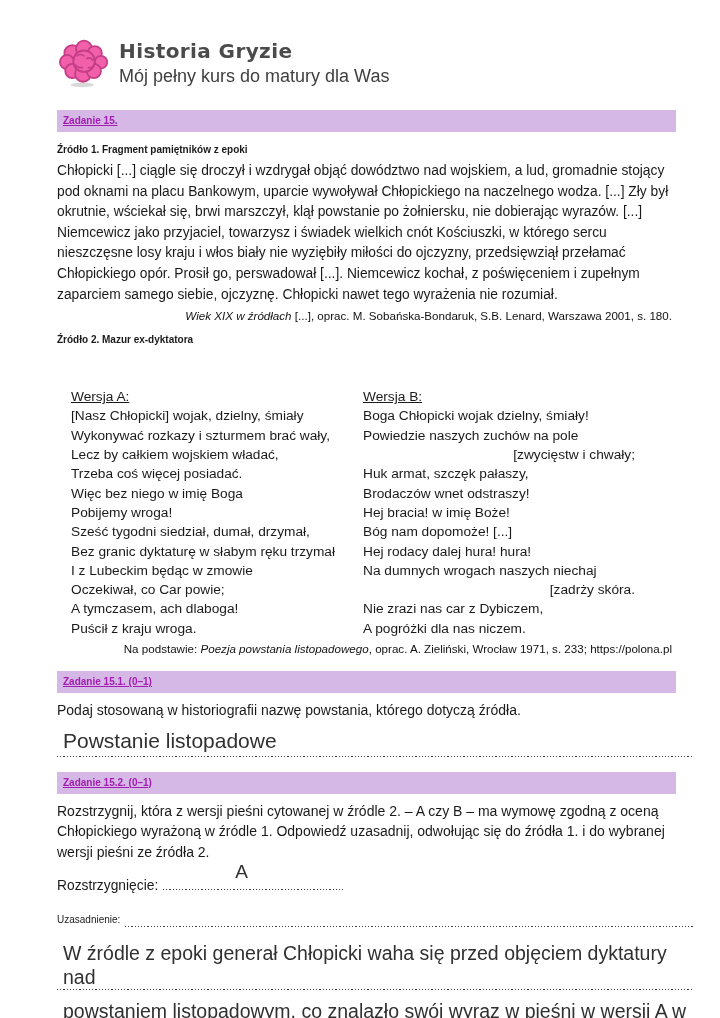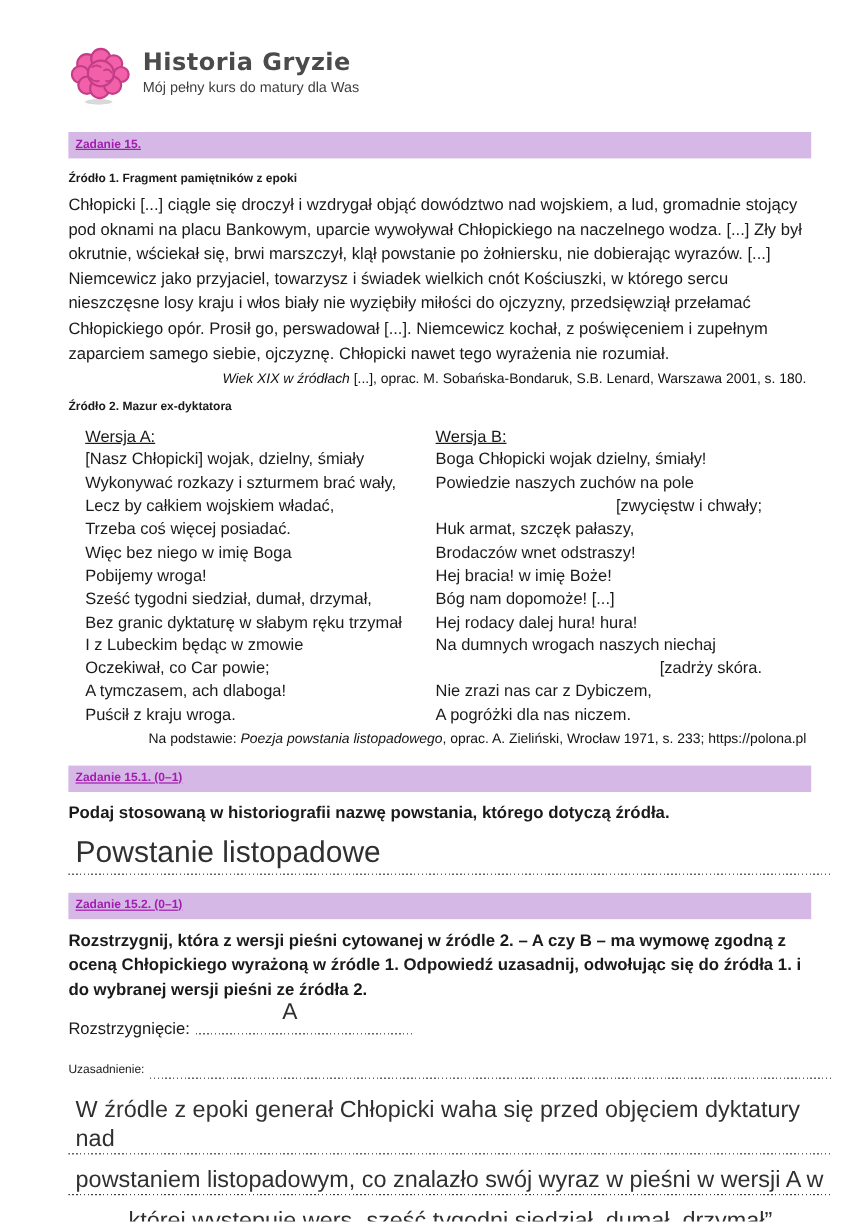--- a/index.html
+++ b/index.html
@@ -8,52 +8,52 @@
     font-family:"Liberation Sans","DejaVu Sans",sans-serif;
     color:#1a1a1a;-webkit-font-smoothing:antialiased;
   }
   .page{box-sizing:border-box;width:720px;height:1018px;padding:36px 48px 0 57px;position:relative;}
 
   
   .header{display:flex;align-items:flex-start;gap:8px;height:62px;}
   .logo{flex:0 0 auto;margin-top:2px;}
   .brand-block{padding-top:4px;}
   .brand-title{font-family:"DejaVu Sans",sans-serif;font-weight:bold;font-size:20px;color:#4b4b4b;letter-spacing:.4px;line-height:1.1;}
-  .brand-sub{font-size:12px;color:#3f3f3f;margin-top:4px;}
+  .brand-sub{font-size:18px;color:#3f3f3f;margin-top:4px;}
 
   
   .task-bar{background:#d5b8e6;font-weight:bold;font-size:10px;color:#a21caf;
     padding:2px 6px 3px 6px;margin:0 -4px 0 0;line-height:17px;text-decoration:underline;}
   .bar-15{margin-top:12px;}
   .bar-151{margin-top:16px;}
   .bar-152{margin-top:14px;}
 
   .src-heading{font-weight:bold;font-size:10px;margin-top:12px;}
   .src-text{font-size:13.8px;line-height:20.6px;margin-top:6px;text-align:left;}
   .citation{font-size:11.6px;text-align:right;margin-top:4px;color:#111;}
   .citation .it{font-style:italic;text-align:center;}
 
   
   .poems{display:flex;margin-top:9px;}
-  .poem-col{font-size:13.7px;line-height:19.3px;}
+  .poem-col{font-size:13.7px;line-height:19.3px;margin-top:33px;}
   .poem-a{margin-left:14px;width:292px;}
   .poem-b{width:290px;}
   .poem-label{text-decoration:underline;}
   .poem-line{display:block;white-space:nowrap;}
   .poem-line.right{text-align:right;padding-right:18px;}
 
-  .question{font-weight:bold;font-size:14px;line-height:20.5px;margin-top:7px;}
+  .question{font-weight:normal;font-size:14px;line-height:20.5px;margin-top:7px;}
 
   
   .dotted-bottom{
     background-image:repeating-linear-gradient(to right,#3c3c3c 0,#3c3c3c 1.2px,transparent 1.2px,transparent 3.2px);
     background-size:100% 1.3px;background-position:left bottom;background-repeat:no-repeat;
   }
   .hand{color:#303030;font-family:"Liberation Sans",sans-serif;}
-  .answer-151{margin-top:8px;margin-right:-21px;font-size:25px;padding:0 0 5px 6px;}
+  .answer-151{margin-top:8px;margin-right:-21px;font-size:21px;padding:0 0 5px 6px;}
 
   .resolution-row{margin-top:15px;font-size:13.8px;display:flex;align-items:baseline;}
   .res-dots{display:inline-block;width:182px;height:13px;position:relative;margin-left:5px;}
   .res-answer{position:absolute;left:72px;top:-16px;font-size:19px;}
 
   .justification-row{margin-top:21px;font-size:10px;display:flex;align-items:flex-start;margin-right:-21px;}
   .just-dots{flex:1;height:13px;margin-left:5px;}
 
   .answer-rows{margin-top:5px;margin-right:-21px;}
   .answer-row{font-size:19.5px;line-height:24px;padding:9px 0 1px 6px;}

